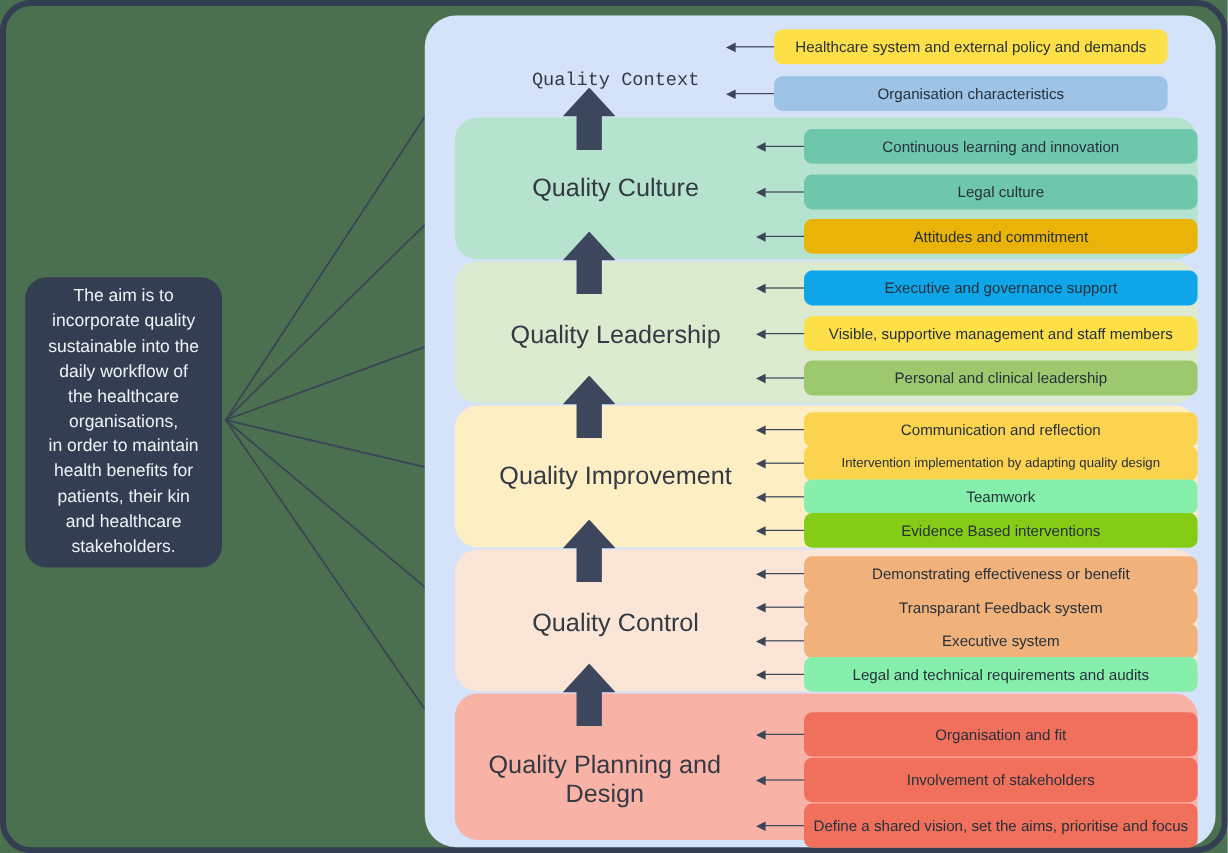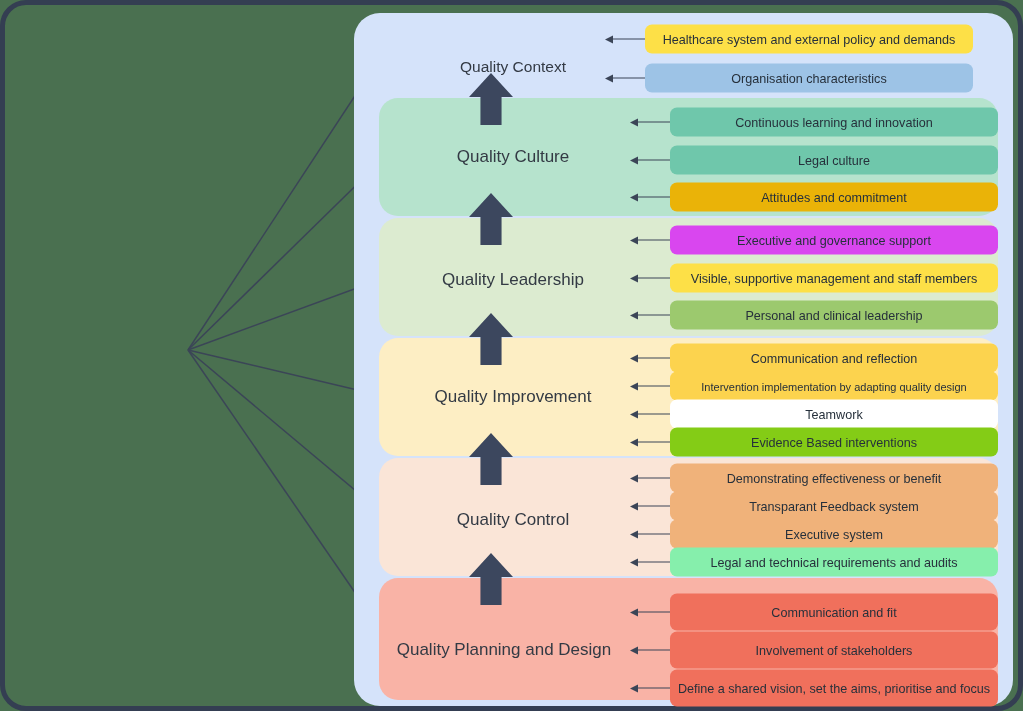--- a/index.html
+++ b/index.html
@@ -37,28 +37,28 @@
     background:#d5e3fa;border-radius:26px;
   }
 
   
   .band{
     position:absolute;left:25px;width:619px;
     border-radius:19px;
   }
   .band-label{
     position:absolute;left:0;width:268px;
-    text-align:center;color:#333a44;font-size:17px;
+    text-align:center;color:#333a44;font-size:21px;
     transform:translateY(-50%);
   }
 
   
   #label-context{
     position:absolute;left:25px;top:54px;width:268px;text-align:center;
-    color:#333a44;font-size:15.5px;transform:translateY(-50%);
+    color:#333a44;font-size:15.5px;transform:translateY(-50%);font-family:Liberation Mono, monospace;
   }
 
   
   .item-row{
     position:absolute;left:251px;width:368px;height:0;
   }
   .item-box{
     position:absolute;left:40px;right:0;
     height:29px;border-radius:7px;
     display:flex;align-items:center;justify-content:center;
@@ -88,20 +88,33 @@
     position:absolute;width:44px;height:52px;
     background:#3c475e;
     clip-path:polygon(50% 0%, 100% 46%, 74% 46%, 74% 100%, 26% 100%, 26% 46%, 0% 46%);
   }
 </style>
 </head>
 <body>
 
 <div id="stage">
 
+  <div id="aim-box">
+    <div id="aim-text">The aim is to
+incorporate quality
+sustainable into the
+daily workflow of
+the healthcare
+organisations,
+in order to maintain
+health benefits for
+patients, their kin
+and healthcare
+stakeholders.</div>
+  </div>
 
   <svg id="fan" viewBox="0 0 1023 711" xmlns="http://www.w3.org/2000/svg">
     <g stroke="#3b4557" stroke-width="1.5" fill="none">
       <line x1="183" y1="345" x2="382" y2="42"></line>
       <line x1="183" y1="345" x2="382" y2="150"></line>
       <line x1="183" y1="345" x2="382" y2="272"></line>
       <line x1="183" y1="345" x2="382" y2="392"></line>
       <line x1="183" y1="345" x2="382" y2="512"></line>
       <line x1="183" y1="345" x2="382" y2="634"></line>
     </g>
@@ -149,21 +162,21 @@
       </div>
     </div>
 
     <div class="band" style="top:205px;height:118px;background:#dcebd0">
       <div class="band-label" style="top:62px">Quality Leadership</div>
 
       <div class="item-row" style="top:22px">
         <div class="conn">
             <div class="ln"></div>
           </div>
-        <div class="item-box" style="background:#d946ef">Executive and governance support</div>
+        <div class="item-box" style="background:#0ea5e9">Executive and governance support</div>
       </div>
       <div class="item-row" style="top:60px">
         <div class="conn">
             <div class="ln"></div>
           </div>
         <div class="item-box" style="background:#fde047">Visible, supportive management and staff members</div>
       </div>
       <div class="item-row" style="top:97px">
         <div class="conn">
             <div class="ln"></div>
@@ -184,21 +197,21 @@
       <div class="item-row" style="top:48px">
         <div class="conn">
             <div class="ln"></div>
           </div>
         <div class="item-box" style="background:#fcd34e;font-size:11px">Intervention implementation by adapting  quality  design</div>
       </div>
       <div class="item-row" style="top:76px">
         <div class="conn">
             <div class="ln"></div>
           </div>
-        <div class="item-box" style="background:#ffffff">Teamwork</div>
+        <div class="item-box" style="background:#86efac">Teamwork</div>
       </div>
       <div class="item-row" style="top:104px">
         <div class="conn">
             <div class="ln"></div>
           </div>
         <div class="item-box" style="background:#84cc16">Evidence Based interventions</div>
       </div>
     </div>
 
     <div class="band" style="top:445px;height:118px;background:#fae5d7">
@@ -230,21 +243,21 @@
       </div>
     </div>
 
     <div class="band" style="top:565px;height:122px;background:#f9b3a6">
       <div class="band-label" style="top:72px;width:250px">Quality Planning and Design</div>
 
       <div class="item-row" style="top:34px">
         <div class="conn">
             <div class="ln"></div>
           </div>
-        <div class="item-box" style="background:#f0705c;height:37px">Communication and fit</div>
+        <div class="item-box" style="background:#f0705c;height:37px">Organisation and fit</div>
       </div>
       <div class="item-row" style="top:72px">
         <div class="conn">
             <div class="ln"></div>
           </div>
         <div class="item-box" style="background:#f0705c;height:37px">Involvement of stakeholders</div>
       </div>
       <div class="item-row" style="top:110px">
         <div class="conn">
             <div class="ln"></div>

